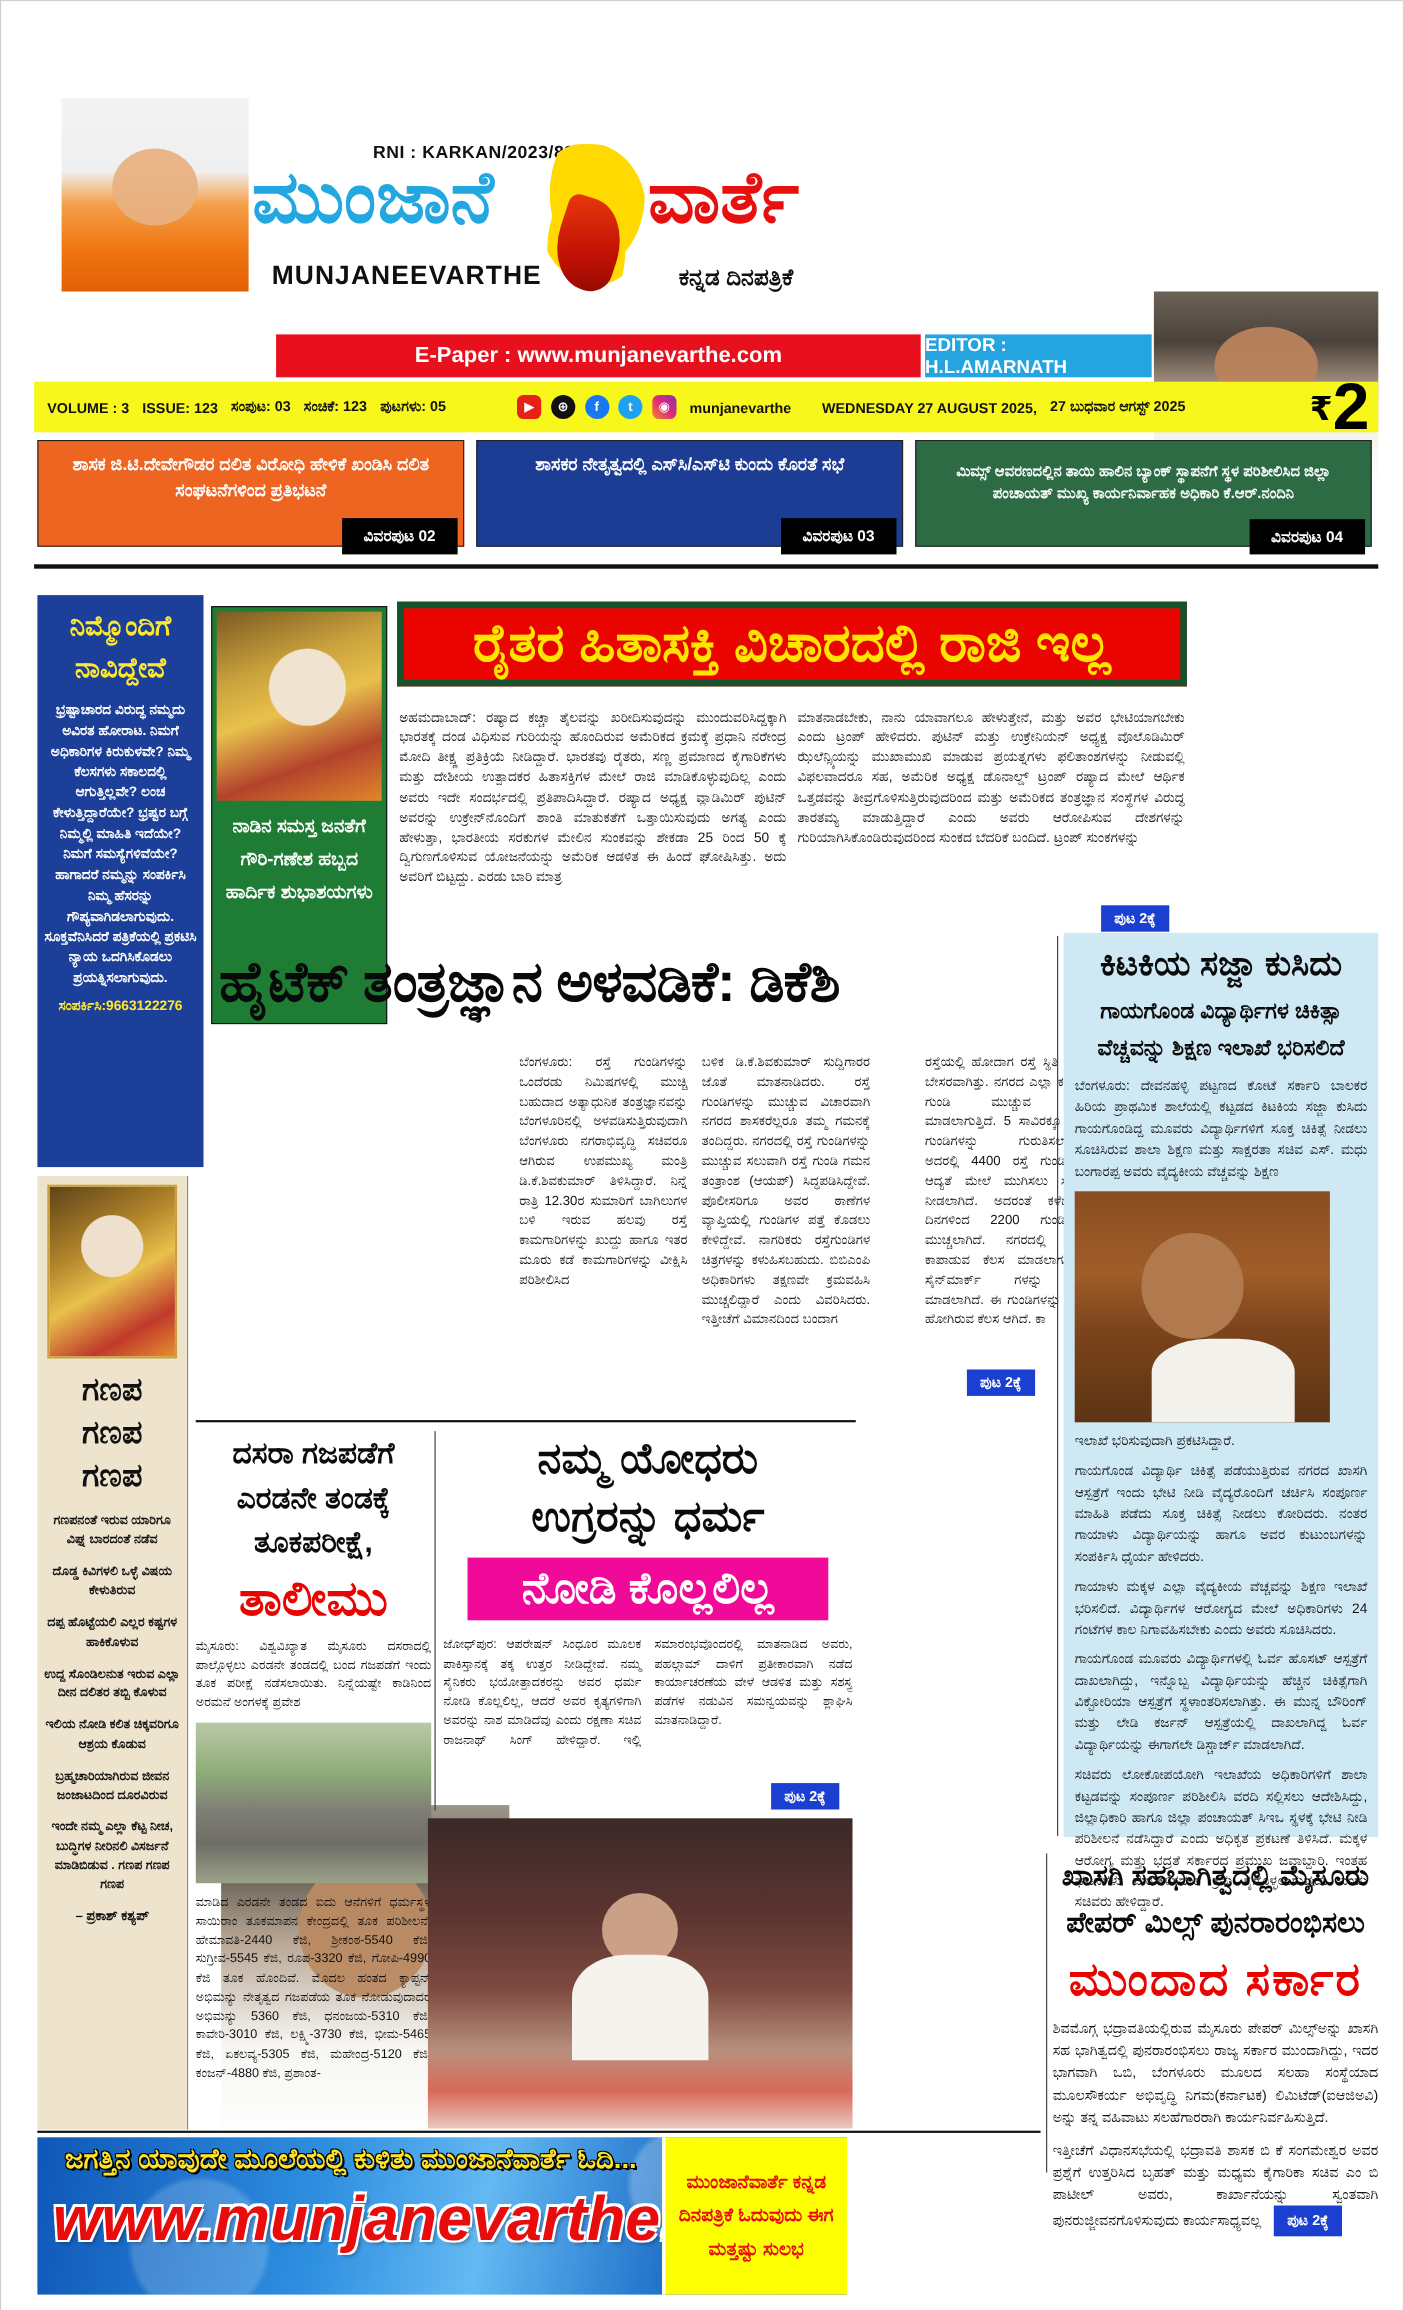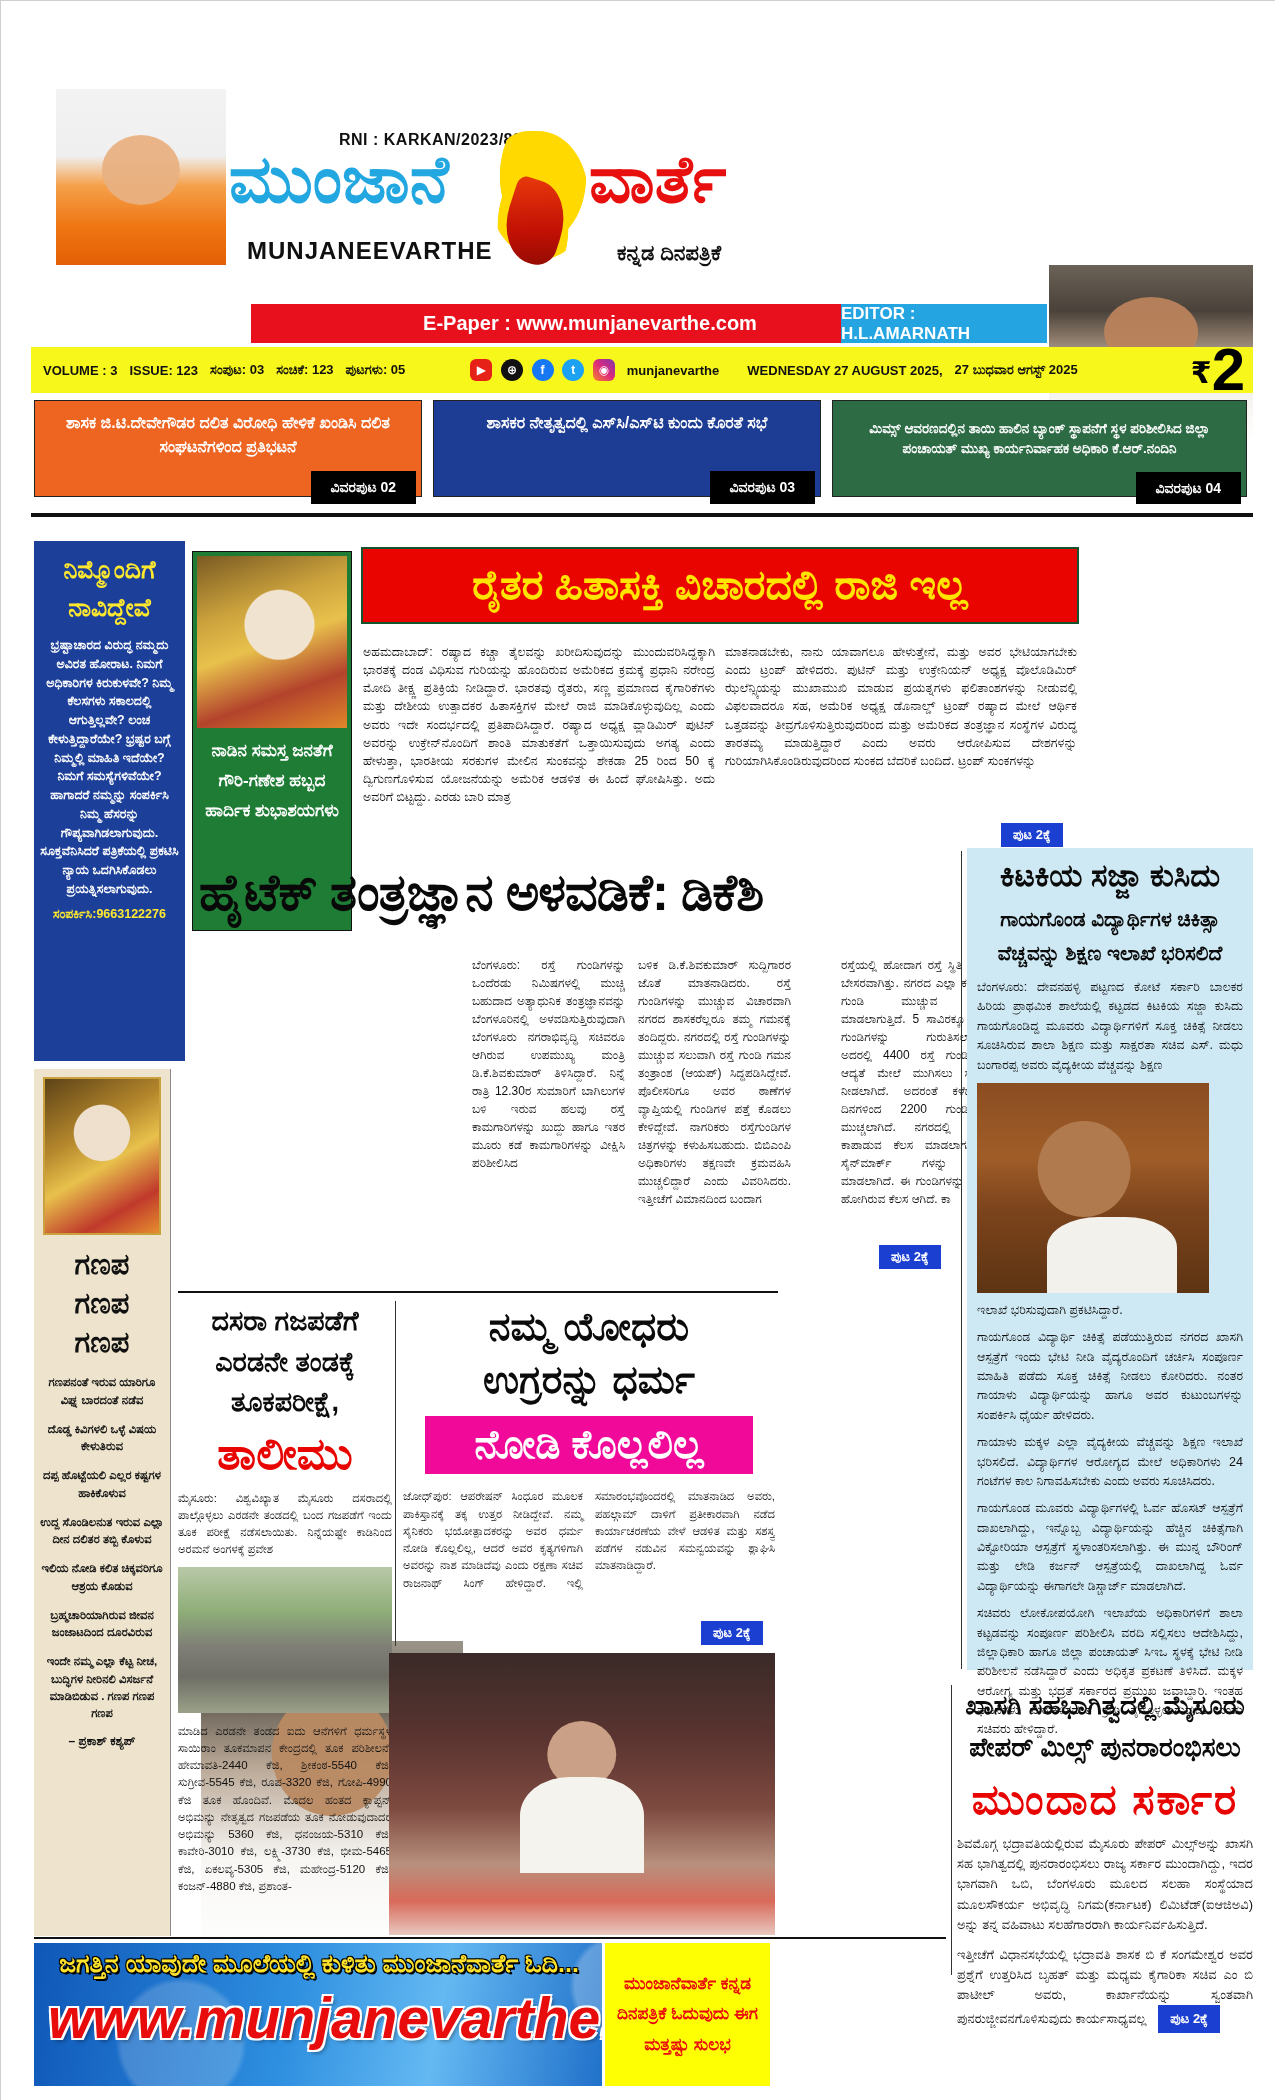--- a/index.html
+++ b/index.html
@@ -24,21 +24,21 @@
         border-radius:45% 55% 50% 60%;}
   #map-ribbon{left:505px;top:180px;width:58px;height:82px;
         background:linear-gradient(160deg,#e93a0c 0%,#c21004 60%,#8f0b02 100%);
         border-radius:10px 60% 20px 60%;transform:rotate(18deg);}
   #title-en{left:246px;top:236px;font-size:24px;font-weight:900;letter-spacing:1px;color:#101010;}
   #tagline-kn{left:616px;top:240px;font-size:21px;font-weight:bold;color:#101010;}
   #photo-politician{left:1048px;top:88px;width:204px;height:176px;
         background:linear-gradient(180deg,#6b6257 0%,#4a423a 26%,#8c7a6a 42%,#f4f2ee 72%,#ffffff 100%);}
   #photo-politician::before{background:#b9835c;top:18%;}
   #epaper-bar{left:250px;top:303px;width:586px;height:39px;background:#e8101c;color:#fff;
-        display:flex;align-items:center;justify-content:center;font-size:20px;font-weight:bold;padding-left:46px;}
+        display:flex;align-items:center;justify-content:center;font-size:20px;font-weight:bold;}
   #editor-bar{left:840px;top:303px;width:206px;height:39px;background:#25a4e2;color:#fff;
         display:flex;align-items:center;justify-content:center;font-size:17px;font-weight:bold;}
   
   #infobar{left:30px;top:346px;width:1222px;height:46px;background:#f8f71b;
         display:flex;align-items:center;font-size:13px;font-weight:bold;color:#111;}
   #infobar .item{margin-left:12px;white-space:nowrap;}
   .sicon{display:inline-flex;align-items:center;justify-content:center;width:22px;height:22px;
         border-radius:5px;color:#fff;font-size:12px;font-weight:bold;margin-left:5px;vertical-align:middle;}
   #icon-youtube{background:#e62117;border-radius:6px;}
   #icon-globe{background:#111;border-radius:50%;}
@@ -65,22 +65,22 @@
   #contact-phone{color:#ffe92f;font-size:12.5px;font-weight:bold;margin-top:8px;}
   
   #greeting-box{left:191px;top:530px;width:160px;height:380px;background:#1e7c35;border:1px solid #111;
         box-sizing:border-box;margin-top:20px;}
   #photo-ganesha{width:150px;height:172px;margin:4px auto 6px auto;
         background:radial-gradient(circle at 55% 40%,#f0e3d0 0 26%,transparent 27%),
                    linear-gradient(160deg,#7a5a22 0%,#caa13c 30%,#e8c14c 50%,#b3432c 75%,#e0872a 100%);}
   #greeting-text{color:#ffffff;font-size:17px;font-weight:bold;text-align:center;line-height:1.75;padding:2px 6px;}
   
   #lead-headline{left:360px;top:546px;width:718px;height:77px;background:#ea0400;color:#ffe400;
-        display:flex;align-items:center;justify-content:center;font-size:41px;font-weight:bold;
-        border:2px solid #14532d;box-sizing:border-box;}
+        display:flex;align-items:center;justify-content:center;font-size:48px;font-weight:bold;
+        border:6px solid #14532d;box-sizing:border-box;}
   #photo-modi{left:1086px;top:530px;width:164px;height:326px;
         background:linear-gradient(180deg,#cfd8de 0%,#bdc7cd 30%,#e8e2d6 55%,#3c3f46 90%);}
   #photo-modi::before{background:#caa186;top:20%;}
   .lead-col{top:642px;width:352px;font-size:12.5px;line-height:1.45;text-align:justify;color:#111;}
   #lead-col1{left:362px;}
   #lead-col2{left:724px;}
   .cont-tag{background:#1b3fd0;color:#fff;font-size:13px;font-weight:bold;text-align:center;
         padding:4px 12px;}
   #lead-tag{left:1000px;top:822px;}
   

